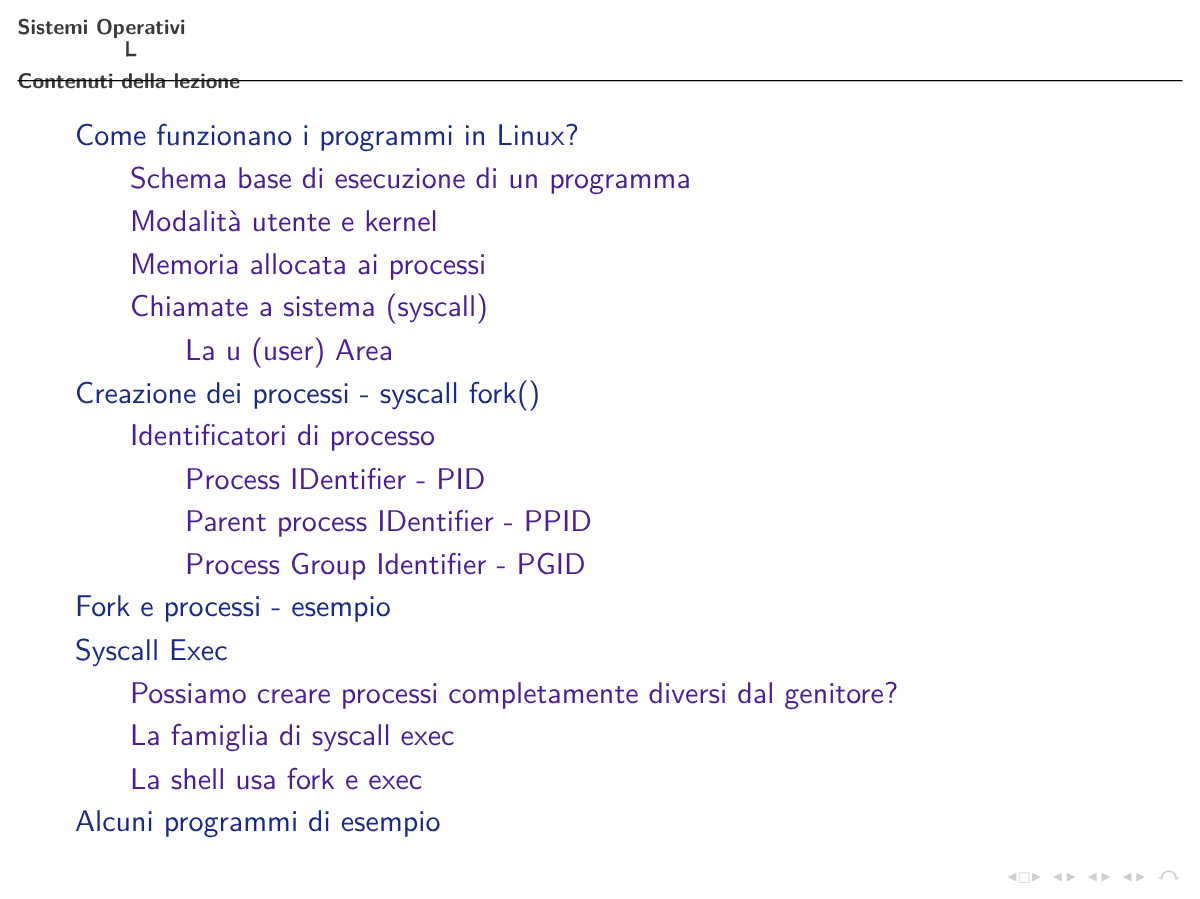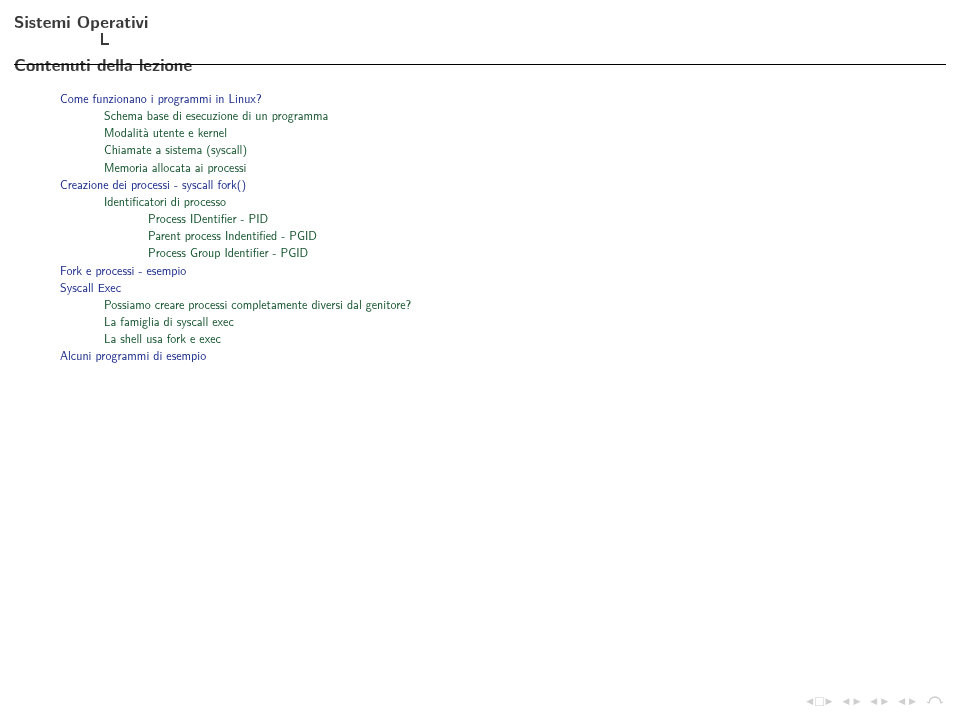--- a/index.html
+++ b/index.html
@@ -64,28 +64,28 @@
     top: 64px;
     height: 0;
     border-top: 1px solid #000;
   }
   .content {
     position: absolute;
     left: 60px;
     top: 90px;
     right: 40px;
     font-weight: 400;
-    font-size: 12px;
+    font-size: 24px;
     line-height: 1.43;
   }
   .lvl1 { margin-left: 0;   }
   .lvl2 { margin-left: 44px; }
   .lvl3 { margin-left: 88px; }
   .blue { color: #1a2a8a; }
-  .black { color: #14532d; }
+  .black { color: #4c1d95; }
   .footer {
     position: absolute;
     right: 16px;
     bottom: 10px;
     display: flex;
     gap: 10px;
     align-items: center;
   }
   .nav-group {
     display: flex;
@@ -121,26 +121,27 @@
       <span>Contenuti della lezione</span>
     </div>
   </div>
 
   <div class="rule"></div>
 
   <div class="content">
     <div class="lvl1 blue">Come funzionano i programmi in Linux?</div>
     <div class="lvl2 black">Schema base di esecuzione di un programma</div>
     <div class="lvl2 black">Modalità utente e kernel</div>
+    <div class="lvl2 black">Memoria allocata ai processi</div>
     <div class="lvl2 black">Chiamate a sistema (syscall)</div>
-    <div class="lvl2 black">Memoria allocata ai processi</div>
+    <div class="lvl3 black">La u (user) Area</div>
     <div class="lvl1 blue">Creazione dei processi - syscall fork()</div>
     <div class="lvl2 black">Identificatori di processo</div>
     <div class="lvl3 black">Process IDentifier - PID</div>
-    <div class="lvl3 black">Parent process Indentified - PGID</div>
+    <div class="lvl3 black">Parent process IDentifier - PPID</div>
     <div class="lvl3 black">Process Group Identifier - PGID</div>
     <div class="lvl1 blue">Fork e processi - esempio</div>
     <div class="lvl1 blue">Syscall Exec</div>
     <div class="lvl2 black">Possiamo creare processi completamente diversi dal genitore?</div>
     <div class="lvl2 black">La famiglia di syscall exec</div>
     <div class="lvl2 black">La shell usa fork e exec</div>
     <div class="lvl1 blue">Alcuni programmi di esempio</div>
   </div>
 
   <div class="footer">

